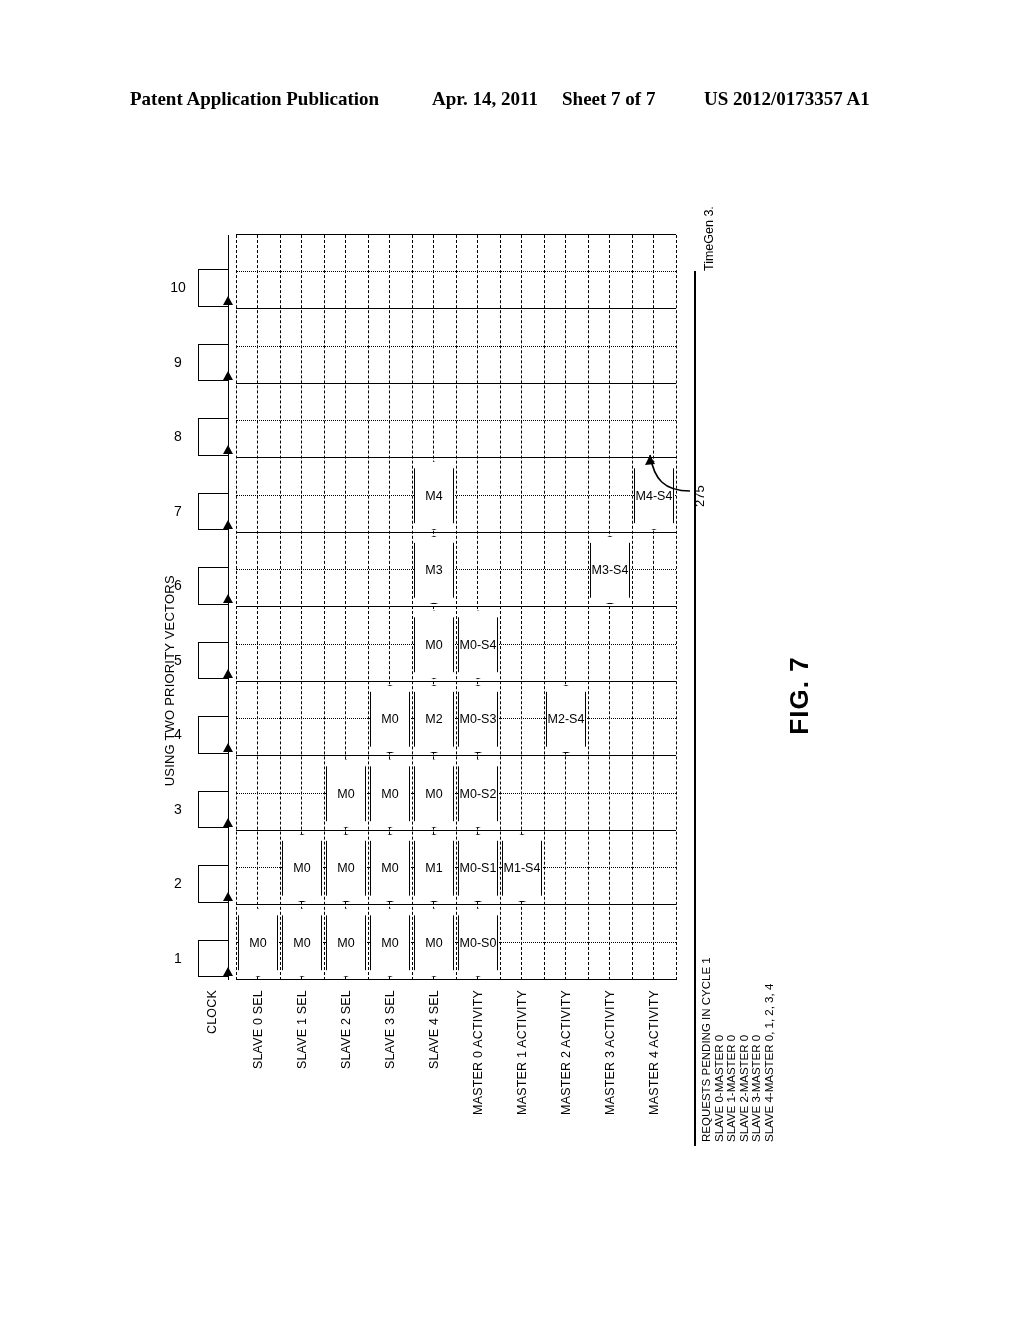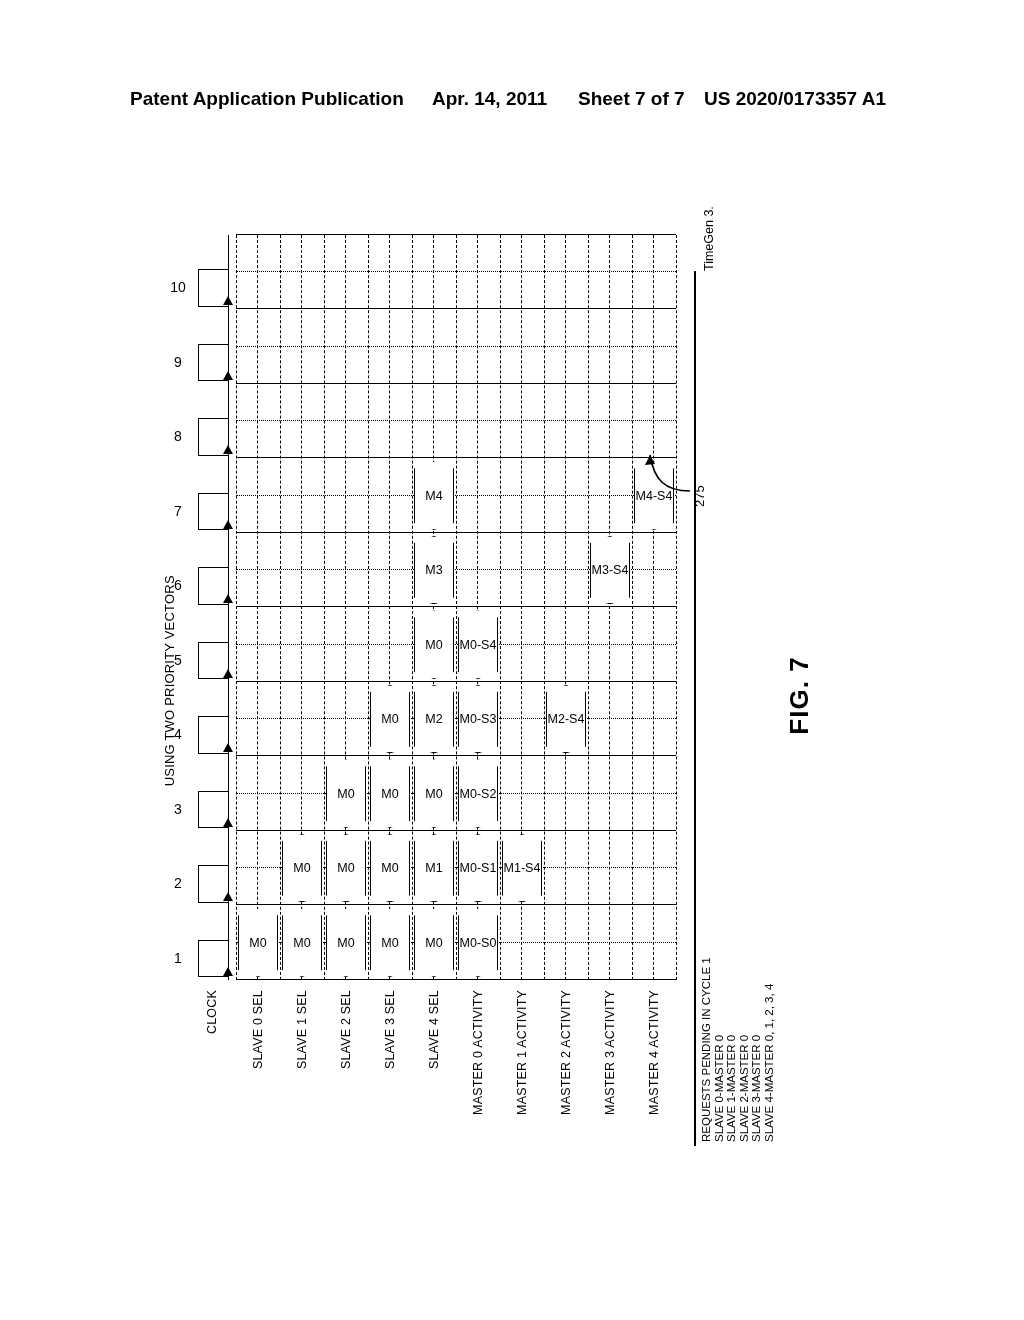--- a/index.html
+++ b/index.html
@@ -16,28 +16,28 @@
     overflow: hidden;
   }
 
   
   .pat-header {
     position: absolute;
     top: 88px;
     left: 0;
     width: 1024px;
     height: 26px;
-    font-family: Liberation Sans, sans-serif;
+    font-family: Liberation Serif, serif;
     font-weight: bold;
     font-size: 19px;
     white-space: nowrap;
   }
   .pat-header .hdr-pub   { position: absolute; left: 130px; top: 0; }
   .pat-header .hdr-date  { position: absolute; left: 432px; top: 0; }
-  .pat-header .hdr-sheet { position: absolute; left: 578px; top: 0; }
+  .pat-header .hdr-sheet { position: absolute; left: 562px; top: 0; }
   .pat-header .hdr-num   { position: absolute; left: 704px; top: 0; }
 
   
   #figure-stage {
     position: absolute;
     left: 0;
     top: 0;
     width: 1024px;
     height: 1320px;
   }
@@ -255,21 +255,21 @@
     background: #000;
   }
 </style>
 </head>
 <body>
 
 <div class="pat-header">
   <span class="hdr-pub">Patent Application Publication</span>
   <span class="hdr-date">Apr. 14, 2011</span>
   <span class="hdr-sheet">Sheet 7 of 7</span>
-  <span class="hdr-num">US 2020/0173357 A1</span>
+  <span class="hdr-num">US 2012/0173357 A1</span>
 </div>
 
 <div id="figure-stage">
 
   <div id="rot-wrap">
     <div class="diagram" id="diagram">
 
       <div class="fig-caption" id="fig-caption" style="left: 363.7px; top: -30px;">USING TWO PRIORITY VECTORS</div>
 
       <div class="row-labels" id="row-labels">

